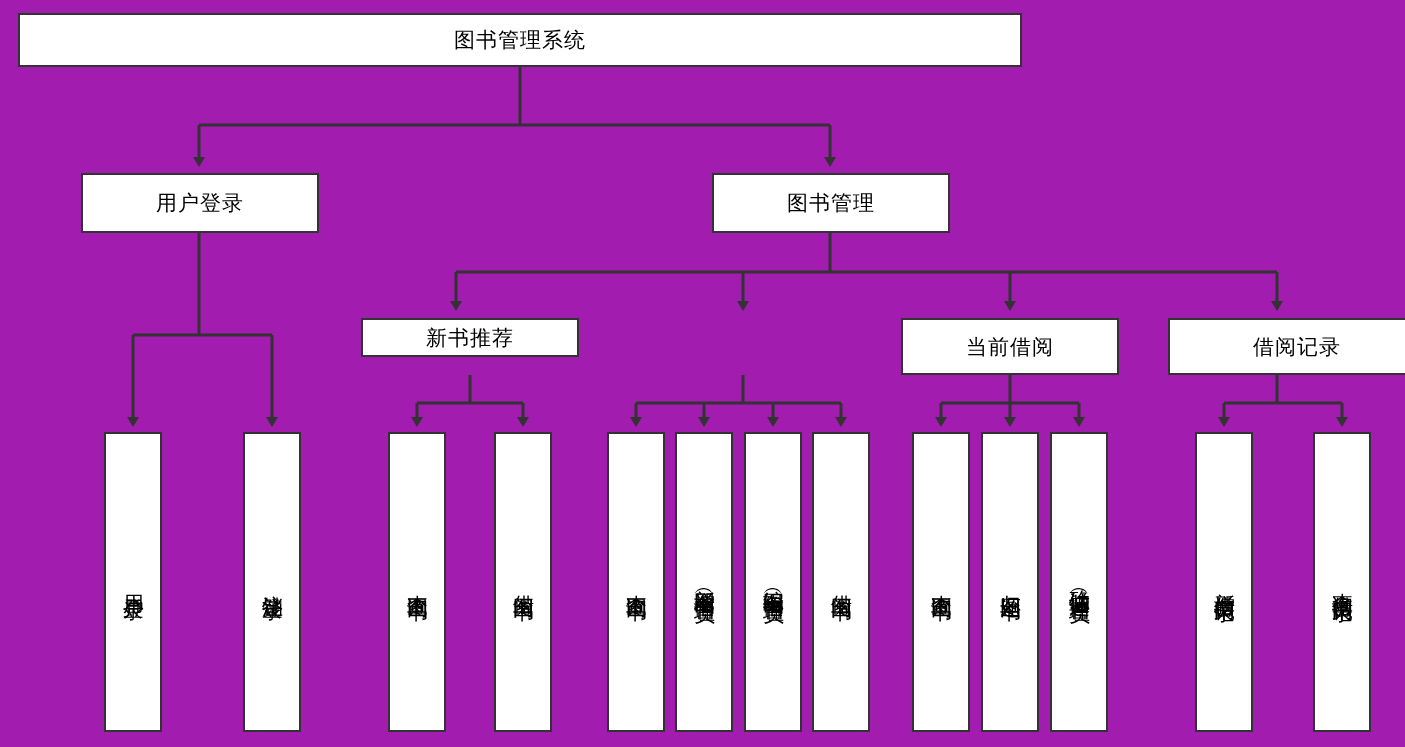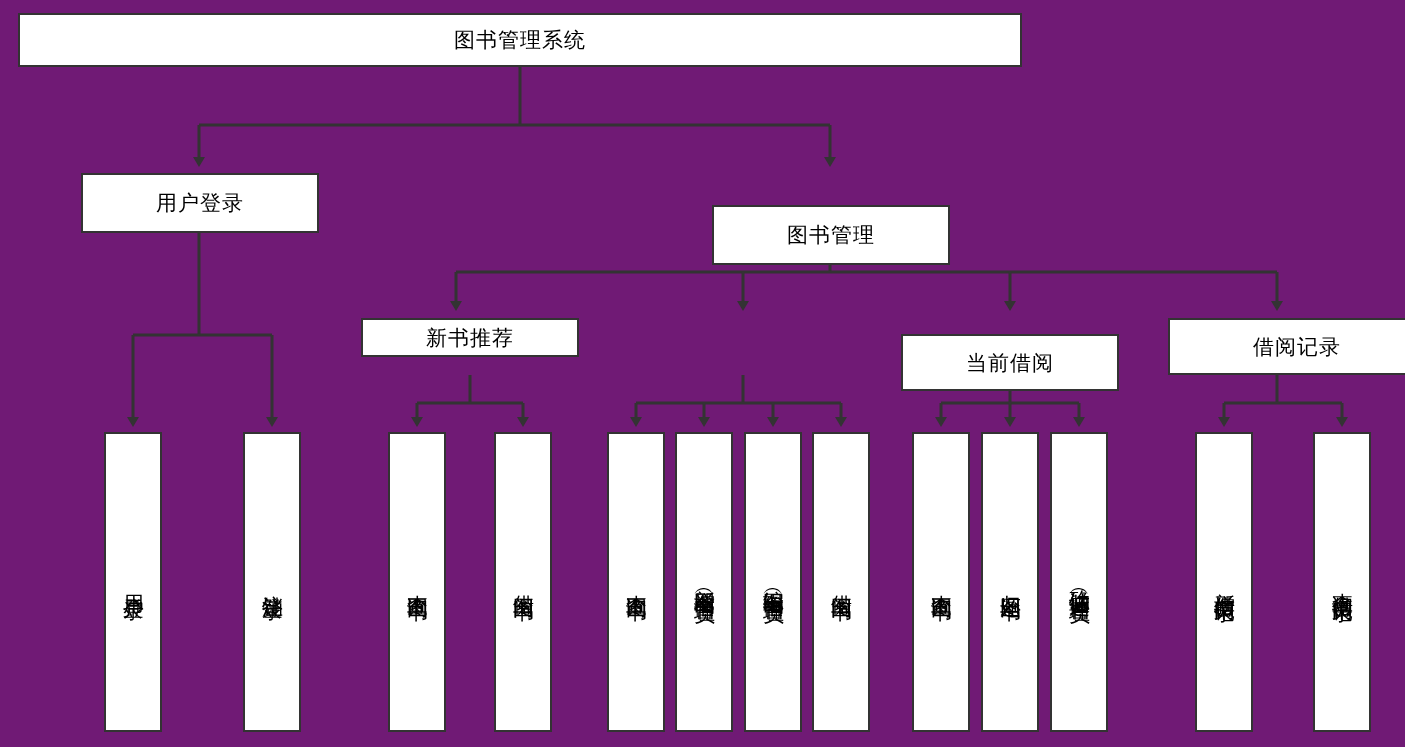--- a/index.html
+++ b/index.html
@@ -8,21 +8,21 @@
     padding: 0;
     background: #ffffff;
   }
   body {
     font-family: "Liberation Sans", "DejaVu Sans", sans-serif;
   }
   #canvas {
     position: relative;
     width: 1405px;
     height: 747px;
-    background: #701a75;
+    background: #a21caf;
     overflow: hidden;
   }
   svg.edges {
     position: absolute;
     left: 0;
     top: 0;
     width: 1405px;
     height: 747px;
     pointer-events: none;
   }
@@ -119,28 +119,28 @@
     <path d="M1342,403 L1342,418" stroke="#333333" stroke-width="3" fill="none" marker-end="url(#arr)"></path>
   </svg>
 
   <div class="node horiz" style="left:18px; top:13px; width:1004px; height:54px;">
     <span>图书管理系统</span>
   </div>
 
   <div class="node horiz" style="left:81px; top:173px; width:238px; height:60px;">
     <span>用户登录</span>
   </div>
-  <div class="node horiz" style="left:712px; top:173px; width:238px; height:60px;margin-top:32px;">
+  <div class="node horiz" style="left:712px; top:173px; width:238px; height:60px;">
     <span>图书管理</span>
   </div>
 
   <div class="node horiz" style="left:361px; top:318px; width:218px; height:39px;">
     <span>新书推荐</span>
   </div>
-  <div class="node horiz" style="left:901px; top:318px; width:218px; height:57px;margin-top:16px;">
+  <div class="node horiz" style="left:901px; top:318px; width:218px; height:57px;">
     <span>当前借阅</span>
   </div>
   <div class="node horiz" style="left:1168px; top:318px; width:258px; height:57px;">
     <span>借阅记录</span>
   </div>
 
   <div class="node vert" style="left:104px; top:432px; width:58px; height:300px;">
     <span class="vlabel">用户登录</span>
   </div>
   <div class="node vert" style="left:243px; top:432px; width:58px; height:300px;">

